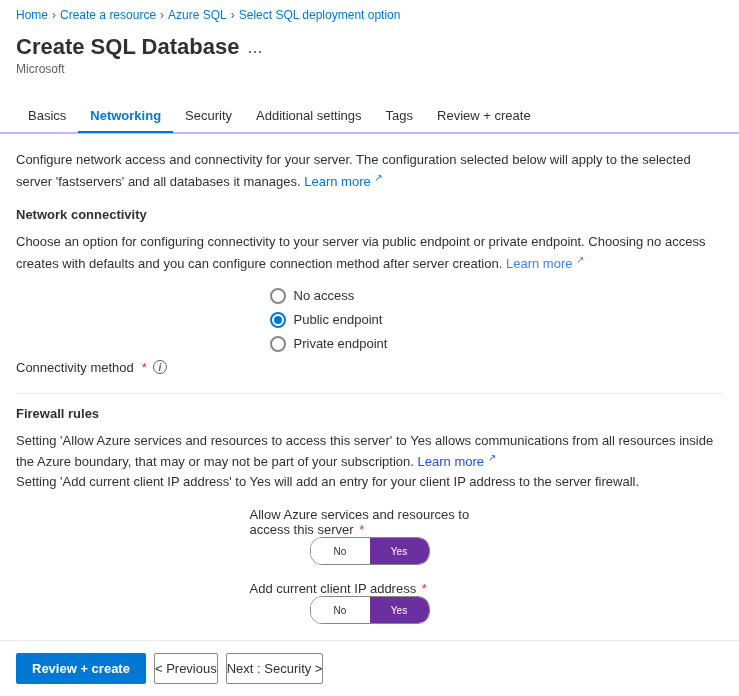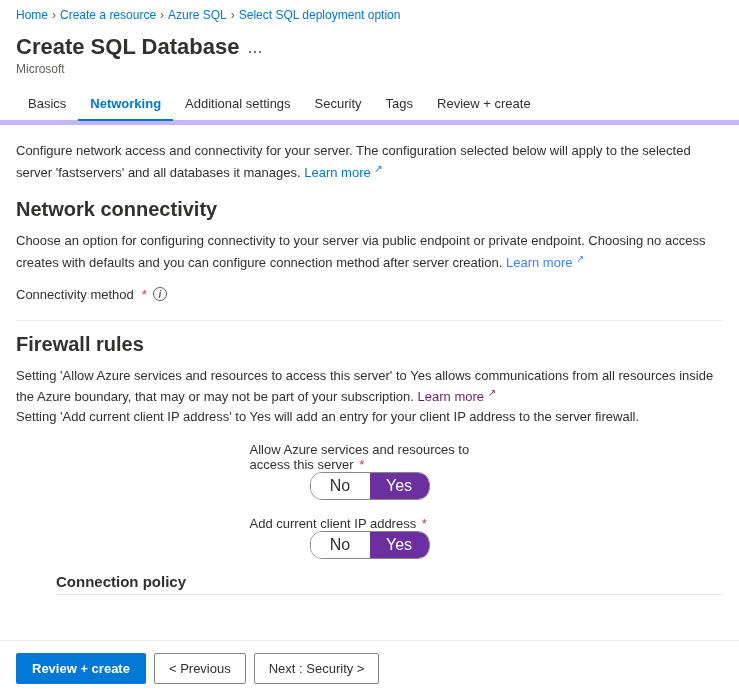--- a/index.html
+++ b/index.html
@@ -38,23 +38,23 @@
       color: #605e5c;
       font-weight: 400;
     }
     .page-subtitle {
       font-size: 12px;
       color: #605e5c;
       margin-top: 2px;
     }
     .tabs {
       display: flex;
-      border-bottom: 5px solid #c4b5fd;
+      border-bottom: 2px solid #c4b5fd;
       padding: 0 16px;
-      margin-top: 4px;
+      margin-top: 16px;
     }
     .tab {
       padding: 8px 12px;
       font-size: 13px;
       color: #323130;
       cursor: pointer;
       border-bottom: 2px solid transparent;
       margin-bottom: -1px;
       white-space: nowrap;
     }
@@ -67,21 +67,21 @@
       padding: 16px 16px 16px;
     }
     .intro-text {
       font-size: 13px;
       color: #323130;
       line-height: 1.5;
       margin-bottom: 16px;
     }
     .intro-text a { color: #0078d4; text-decoration: none; }
     .section-title {
-      font-size: 20px;
+      font-size: 13px;
       font-weight: 600;
       color: #323130;
       margin-bottom: 10px;
     }
     .section-desc {
       font-size: 13px;
       color: #323130;
       line-height: 1.5;
       margin-bottom: 14px;
     }
@@ -144,21 +144,21 @@
       flex-shrink: 0;
     }
     .required { color: #d13438; margin-left: 2px; }
     .firewall-section { margin-top: 4px; }
     .firewall-desc {
       font-size: 13px;
       color: #323130;
       line-height: 1.5;
       margin-bottom: 16px;
     }
-    .firewall-desc a { color: #701a75; text-decoration: none; }
+    .firewall-desc a { color: #1d4ed8; text-decoration: none; }
     .toggle-row {
       display: flex;
       align-items: center;
       margin-bottom: 6px;
       flex-direction: column;
     }
     .toggle-label {
       font-size: 13px;
       color: #323130;
       width: 240px;
@@ -173,21 +173,21 @@
       overflow: hidden;
       width: 120px;
       height: 28px;
     }
     .toggle-btn {
       flex: 1;
       height: 100%;
       display: flex;
       align-items: center;
       justify-content: center;
-      font-size: 16px;
+      font-size: 10px;
       font-weight: 500;
       cursor: pointer;
     }
     .toggle-btn.inactive {
       background: #fff;
       color: #323130;
     }
     .toggle-btn.active-yes {
       background: #6b2fa0;
       color: #fff;
@@ -222,21 +222,21 @@
       padding: 8px 16px;
       font-size: 13px;
       font-weight: 600;
       cursor: pointer;
       border-radius: 2px;
     }
     .btn-secondary {
       background: #fff;
       color: #323130;
       border: 1px solid #8a8886;
-      padding: 7px 14px;
+      padding: 7px 0;
       font-size: 13px;
       cursor: pointer;
       border-radius: 2px;
     }
     .extern-icon {
       font-size: 10px;
       vertical-align: super;
     }
     .section-divider {
       border: none;
@@ -261,22 +261,22 @@
   <div class="page-title">
     <span>Create SQL Database</span>
     <span class="ellipsis">...</span>
   </div>
   <div class="page-subtitle">Microsoft</div>
 </div>
 
 <nav class="tabs">
   <div class="tab">Basics</div>
   <div class="tab active">Networking</div>
+  <div class="tab">Security</div>
   <div class="tab">Additional settings</div>
-  <div class="tab">Security</div>
   <div class="tab">Tags</div>
   <div class="tab">Review + create</div>
 </nav>
 
 <div class="content">
 
   <p class="intro-text">
     <span>Configure network access and connectivity for your server. The configuration selected below will apply to the selected server 'fastservers' and all databases it manages.</span>
     <a href="#">
       <span>Learn more</span> <span class="extern-icon">↗</span>
@@ -285,20 +285,34 @@
 
   <div class="section-title">Network connectivity</div>
 
   <p class="section-desc">
     <span>Choose an option for configuring connectivity to your server via public endpoint or private endpoint. Choosing no access creates with defaults and you can configure connection method after server creation.</span>
     <a href="#">
       <span>Learn more</span> <span class="extern-icon">↗</span>
     </a>
   </p>
 
+  <div class="radio-group">
+    <div class="radio-option">
+      <div class="radio-circle"></div>
+      <span>No access</span>
+    </div>
+    <div class="radio-option">
+      <div class="radio-circle selected"></div>
+      <span>Public endpoint</span>
+    </div>
+    <div class="radio-option">
+      <div class="radio-circle"></div>
+      <span>Private endpoint</span>
+    </div>
+  </div>
 
   <div class="connectivity-method">
     <span>Connectivity method</span>
     <span class="required">*</span>
     <span class="info-icon">i</span>
   </div>
 
   <hr class="section-divider">
   <div class="firewall-section">
     <div class="section-title">Firewall rules</div>

